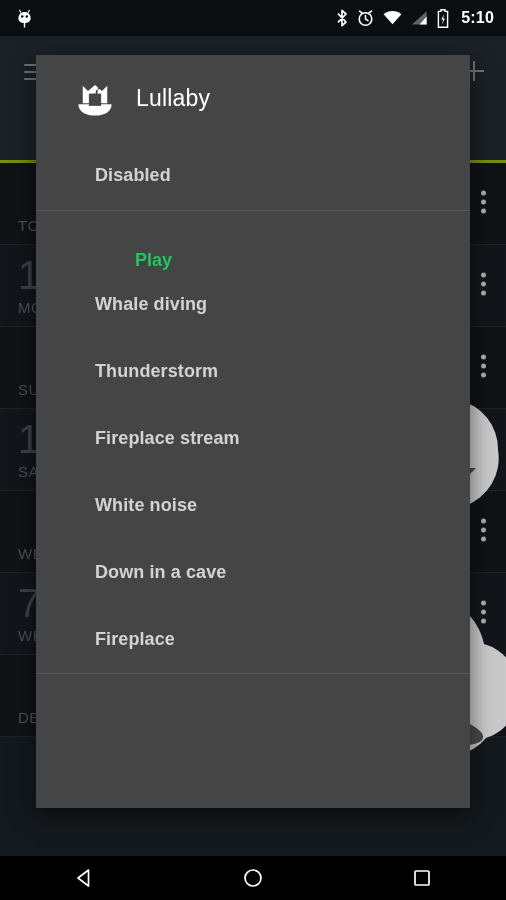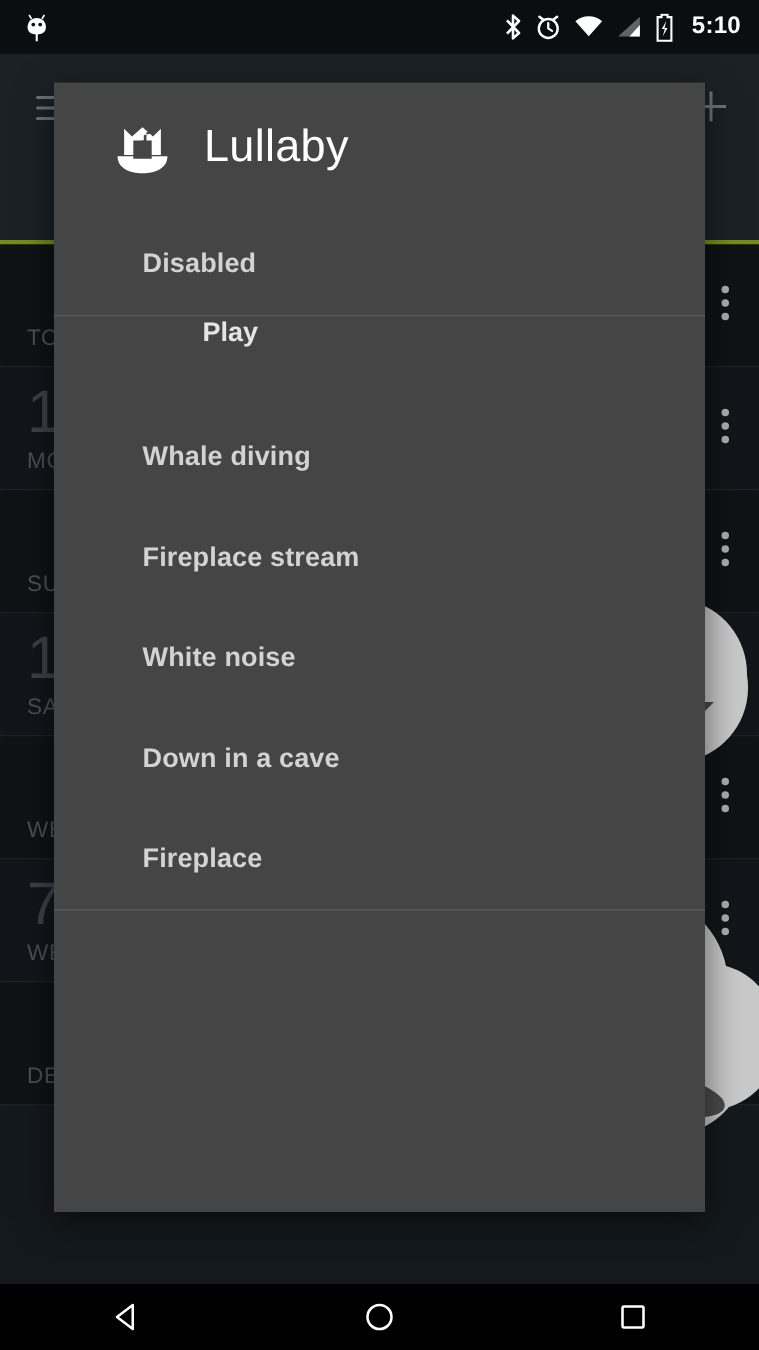--- a/index.html
+++ b/index.html
@@ -164,21 +164,21 @@
     height: 86px;
     padding-left: 38px;
   }
   .dlg-icon {
     width: 42px; height: 42px;
     flex: 0 0 42px;
     margin-right: 20px;
   }
   .dlg-title {
     color: #ffffff;
-    font-size: 30px;
+    font-size: 23px;
     font-weight: normal;
     letter-spacing: .2px;
   }
   .dlg-body {
     position: relative;
   }
   .dlg-item {
     height: 67px;
     display: flex;
     align-items: center;
@@ -186,23 +186,23 @@
     color: #d3d3d3;
     font-size: 18px;
     font-weight: bold;
     letter-spacing: .1px;
     cursor: pointer;
   }
   .dlg-item.first { height: 69px; }
   .dlg-section {
     height: 60px;
     display: flex;
-    align-items: flex-start;
+    align-items: flex-end;
     padding-left: 99px;
-    color: #e5e5e5;
+    color: #22c55e;
     font-size: 18px;
     font-weight: bold;
   }
   .dlg-div {
     height: 1px;
     background: #585858;
     margin: 0;
   }
   .dlg-footer {
     height: 90px;
@@ -423,20 +423,23 @@
       <div class="dlg-div"></div>
 
       <div class="dlg-section">
         <span>Play</span>
       </div>
 
       <div class="dlg-item">
         <span>Whale diving</span>
       </div>
       <div class="dlg-item">
+        <span>Thunderstorm</span>
+      </div>
+      <div class="dlg-item">
         <span>Fireplace stream</span>
       </div>
       <div class="dlg-item">
         <span>White noise</span>
       </div>
       <div class="dlg-item">
         <span>Down in a cave</span>
       </div>
       <div class="dlg-item">
         <span>Fireplace</span>

